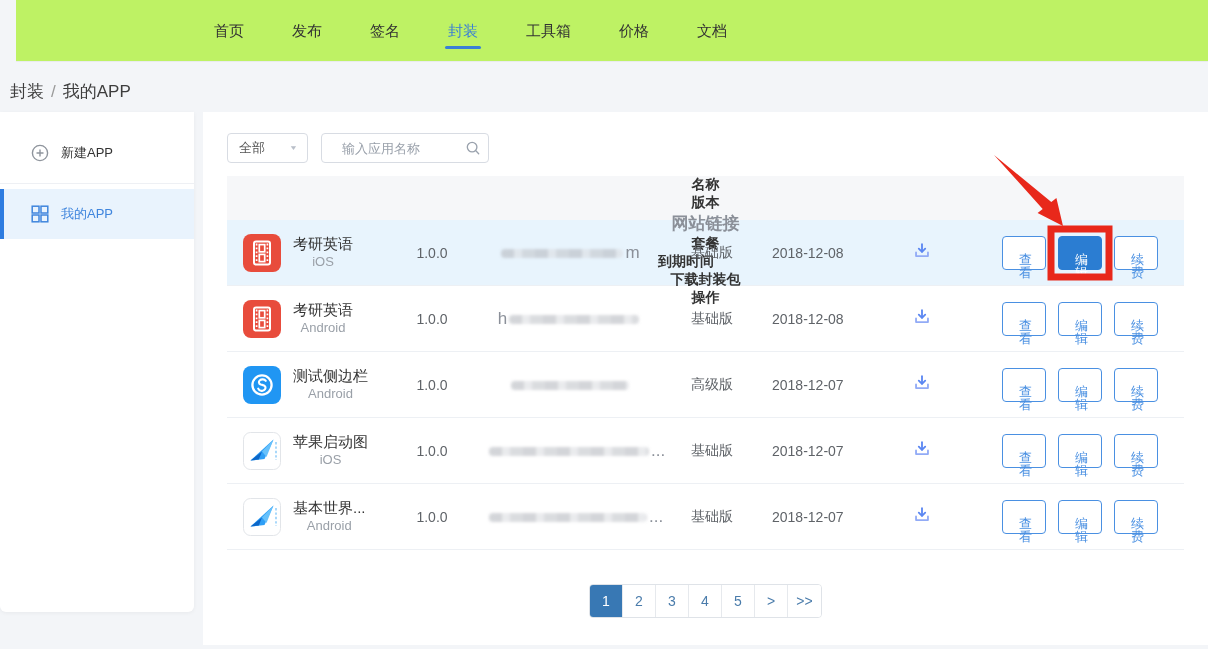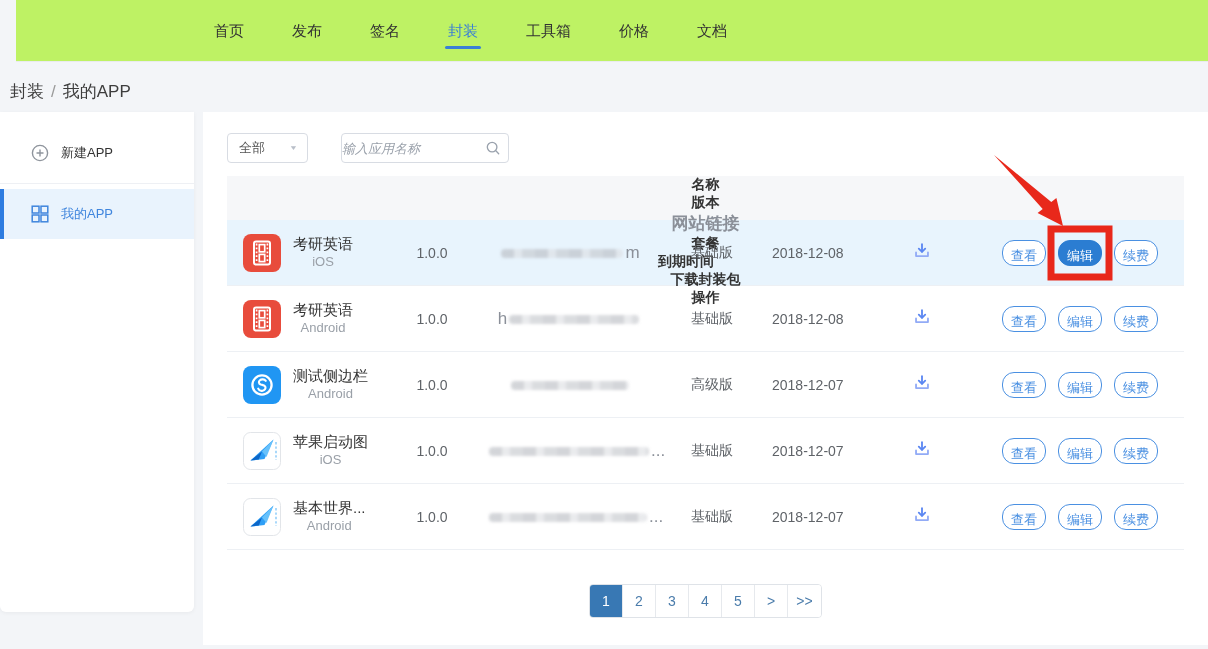--- a/index.html
+++ b/index.html
@@ -20,25 +20,25 @@
   
   .sidebar { position:absolute; top:112px; left:0; width:194px; height:500px; background:#fff; border-radius:0 0 6px 6px; box-shadow:0 1px 4px rgba(0,0,0,.05); z-index:1; }
   .side-item { height:50px; display:flex; align-items:center; gap:12px; padding-left:31px; font-size:13px; color:#333; cursor:pointer; }
   .side-item.first { margin-top:16px; }
   .side-divider { height:1px; background:#eef0f4; margin:5px 0; }
   .side-item.active { background:#e9f3fd; color:#3f85dd; border-left:4px solid #2e7ce0; padding-left:27px; }
   .si-icon { width:18px; height:18px; display:inline-flex; }
 
   
   .panel { position:absolute; top:112px; left:203px; width:1005px; height:533px; background:#fff; z-index:1; }
-  .toolbar { display:flex; gap:33px; padding:21px 0 0 24px; align-items:flex-end; }
+  .toolbar { display:flex; gap:13px; padding:21px 0 0 24px; align-items:flex-end; }
   .select { width:81px; height:30px; border:1px solid #d8dce3; border-radius:4px; display:flex; align-items:center; justify-content:space-between; padding:0 9px 0 11px; font-size:13px; color:#555; cursor:pointer; background:#fff; }
   .caret { font-size:9px; color:#b9bfc9; transform:scaleY(.75); }
   .search { position:relative; width:168px; height:30px; }
-  .search input { width:100%; height:100%; border:1px solid #d8dce3; border-radius:4px; padding:0 30px 0 0; font-size:13px; color:#333; outline:none; font-family:inherit;font-style:italic; }
+  .search input { width:100%; height:100%; border:1px solid #d8dce3; border-radius:4px; padding:0 30px 0 20px; font-size:13px; color:#333; outline:none; font-family:inherit; }
   .search input::placeholder { color:#9aa1ab; }
   .mag { position:absolute; right:8px; top:7px; cursor:pointer; display:inline-flex; }
 
   
   .table { margin:13px 24px 0 24px; width:957px; }
   .thead { display:flex; height:44px; align-items:center; background:#f6f7f9; font-size:14px; font-weight:bold; color:#333;flex-direction:column; }
   .th { text-align:center; }
   .trow { display:flex; height:66px; align-items:center; border-bottom:1px solid #edf0f4; font-size:14px; color:#5f6368; background:#fff; }
   .trow.hl { background:#e8f4fd; }
   .c-name { width:150px; padding-left:16px; display:flex; align-items:center; gap:12px; }
@@ -48,21 +48,21 @@
   .c-pkg { width:120px; text-align:center; }
   .c-date { width:95px; text-align:left; }
   .c-dl { width:110px; text-align:center; }
   .c-act { width:206px; display:flex; gap:12px; justify-content:center; }
   .th.c-act { display:block; text-align:center; }
   .appicon { width:38px; height:38px; flex:0 0 38px; display:inline-flex; }
   .nm { display:flex; flex-direction:column; line-height:1.3; text-align:center; }
   .nm-main { font-size:15px; color:#333; white-space:nowrap; }
   .nm-sub { font-size:13px; color:#9aa0a8; }
   .dl-btn { display:inline-flex; cursor:pointer; }
-  .btn { width:44px; height:26px; border:1px solid #4a90e2; border-radius:12px; background:#fff; color:#4a90e2; font-size:13px; cursor:pointer; padding:8px; font-family:inherit; line-height:1; }
+  .btn { width:44px; height:26px; border:1px solid #4a90e2; border-radius:4px; background:#fff; color:#4a90e2; font-size:13px; cursor:pointer; padding:16px; font-family:inherit; line-height:1; }
   .btn.primary { background:#2b7dd2; border-color:#2b7dd2; color:#fff; }
   .url-mask { display:inline-block; height:9px; border-radius:4px; vertical-align:middle;
     background:repeating-linear-gradient(90deg,#b7bac0 0 13px,#dcdee2 13px 21px,#c3c6cb 21px 34px);
     filter:blur(1.6px); opacity:.6; margin:0 2px; }
   .tbody .trow:nth-child(1) .url-mask { width:122px; }
   .tbody .trow:nth-child(2) .url-mask { width:130px; }
   .tbody .trow:nth-child(3) .url-mask { width:118px; }
   .tbody .trow:nth-child(4) .url-mask { width:160px; }
   .tbody .trow:nth-child(5) .url-mask { width:158px; }
 

